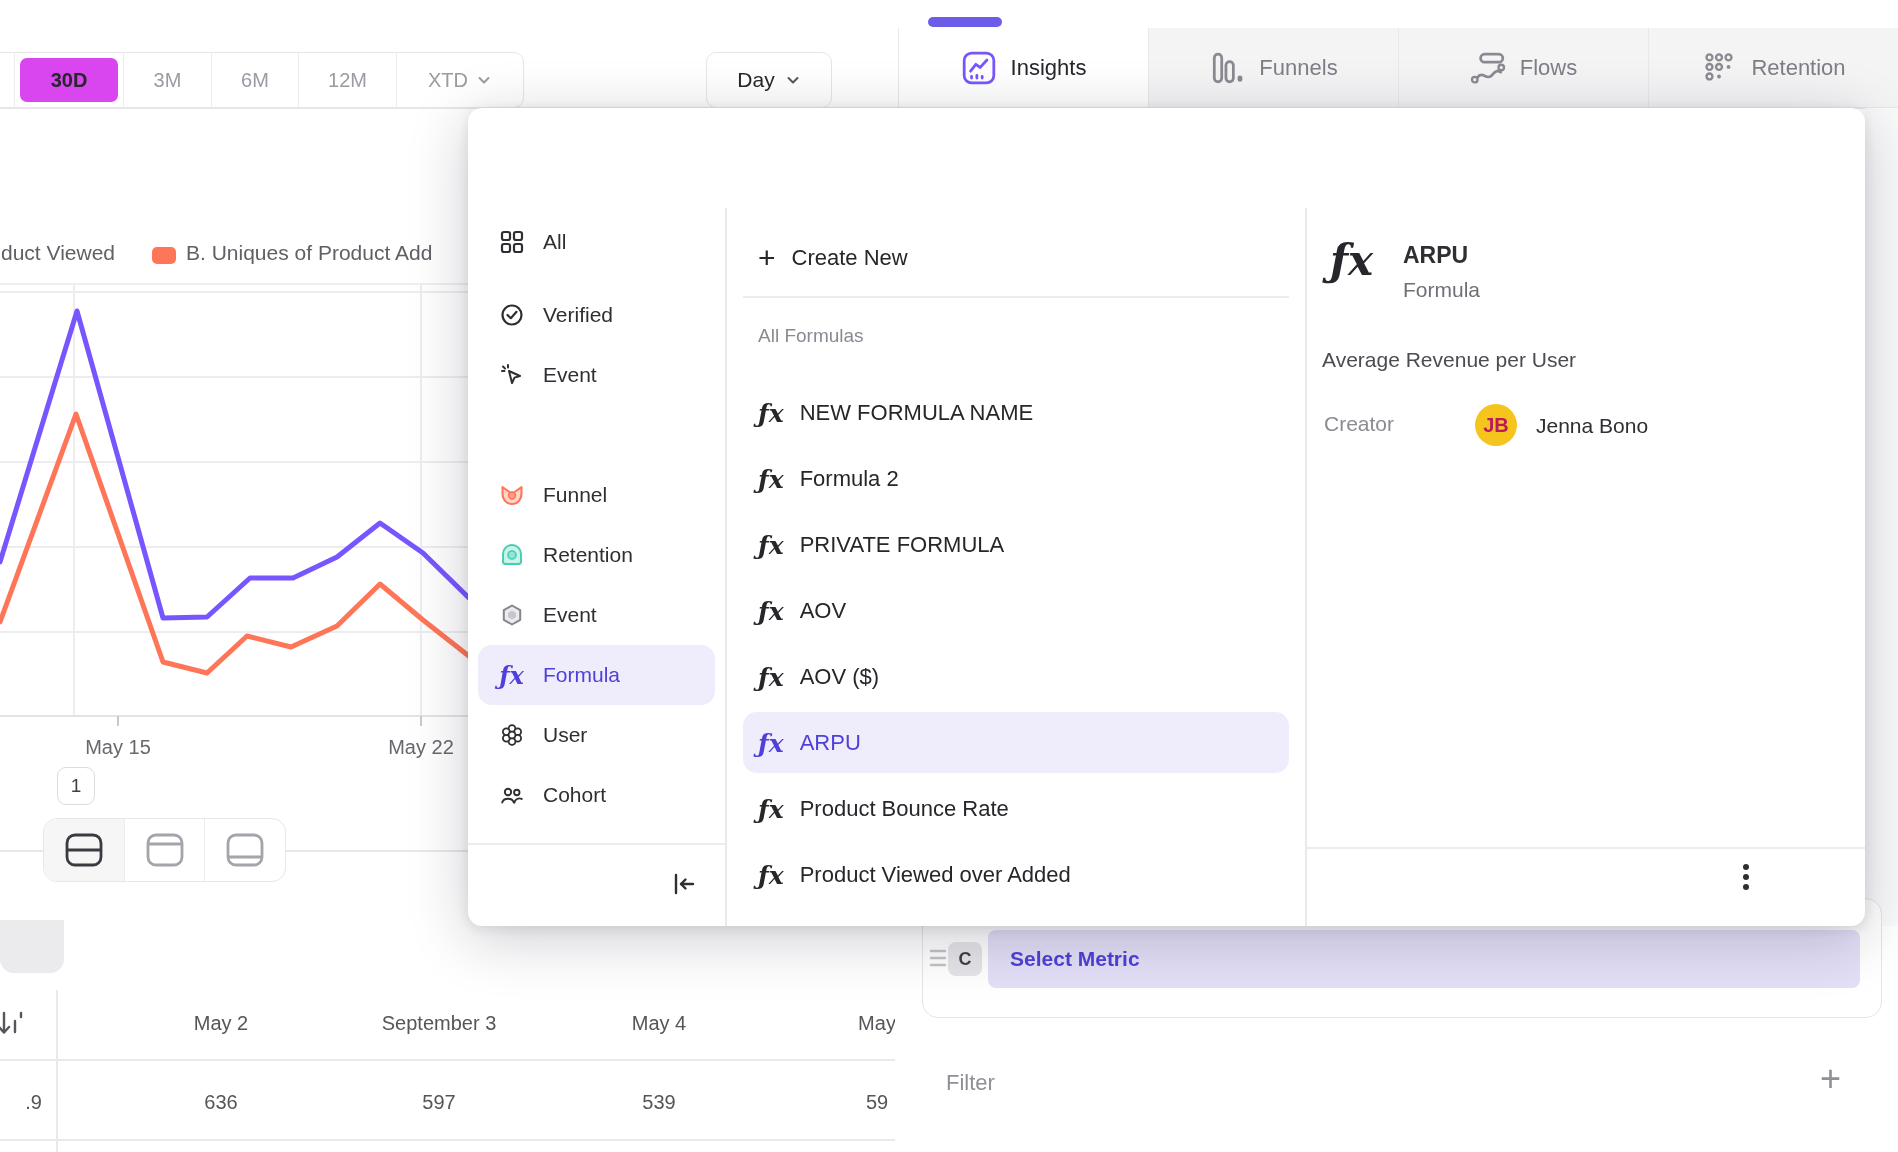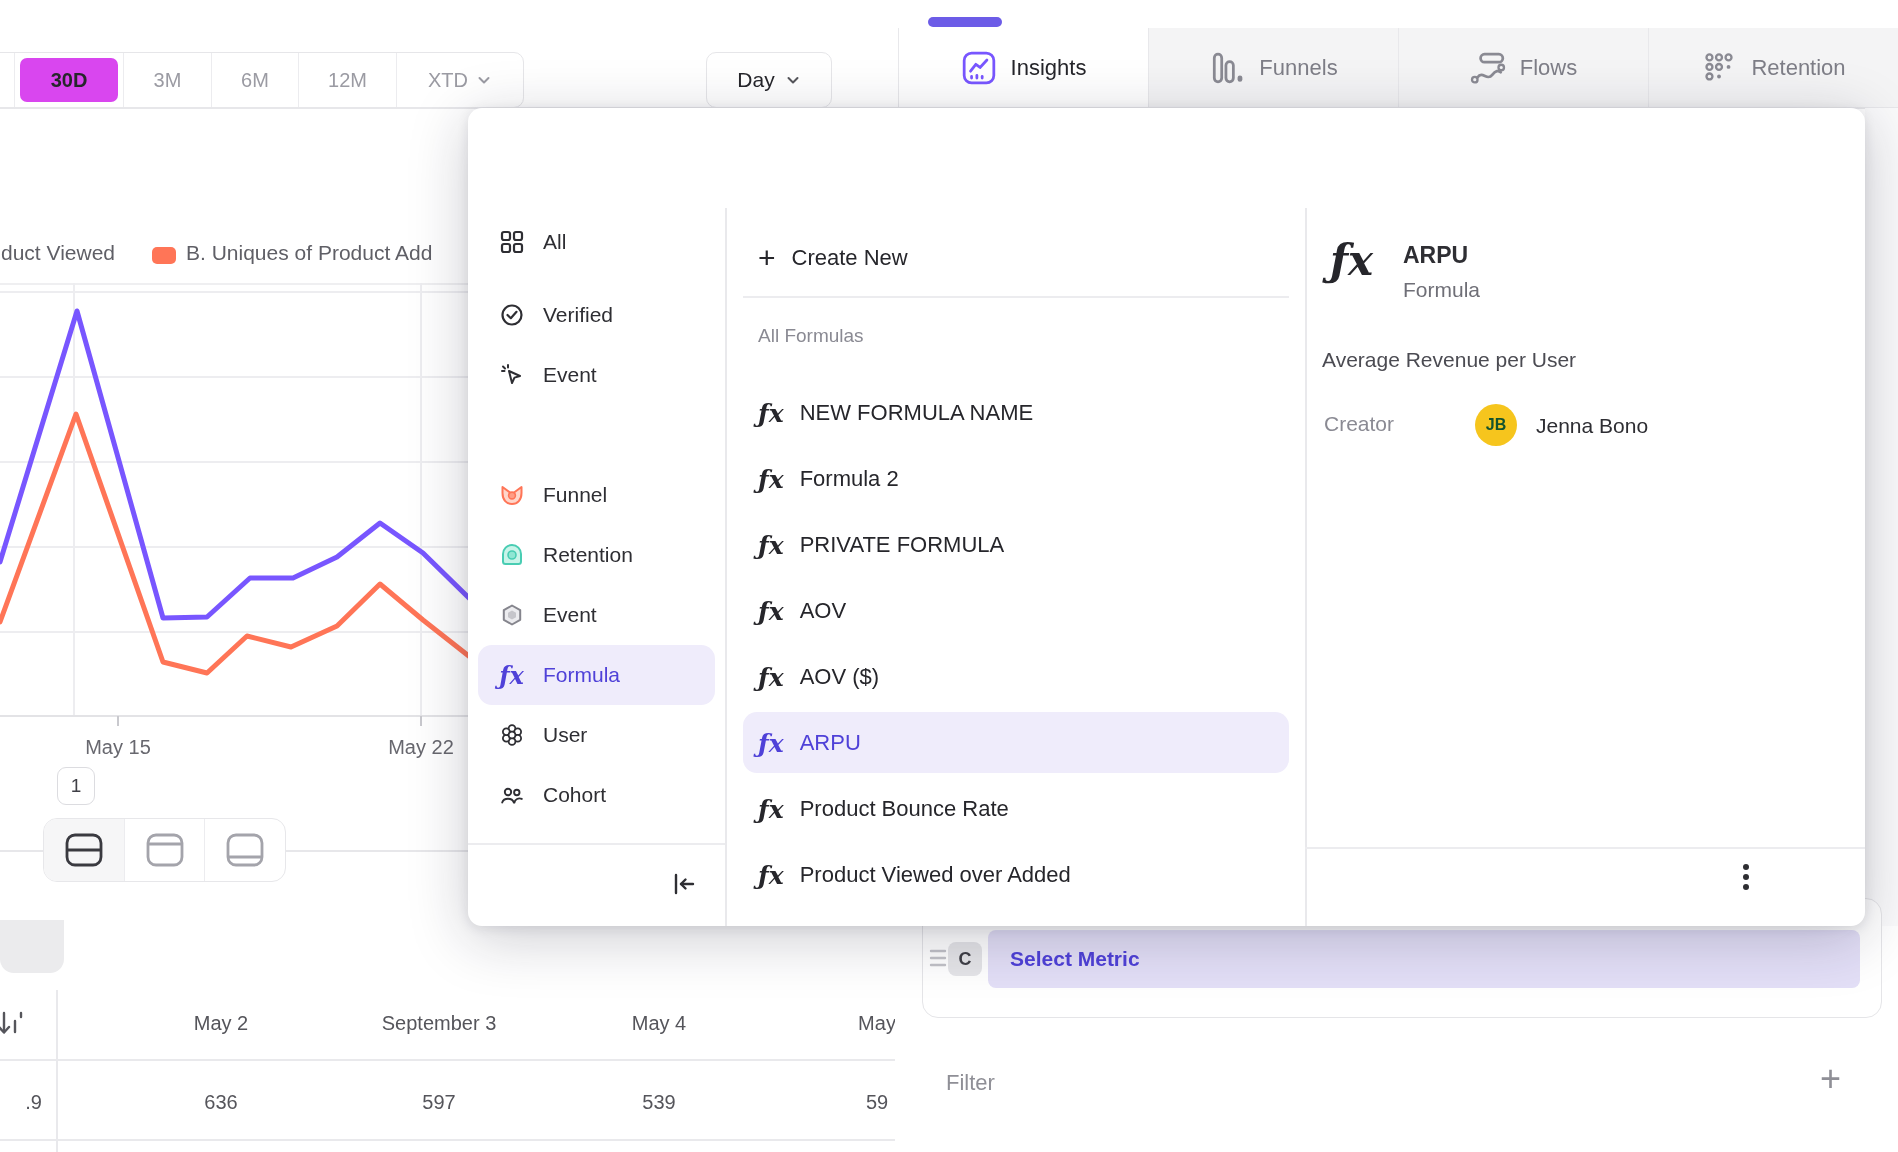--- a/index.html
+++ b/index.html
@@ -76,21 +76,21 @@
   .fitem{position:absolute;left:257px;width:580px;height:62px;display:flex;align-items:center;
        padding-left:33px;gap:16px;font-size:22px;color:#26262B}
   .fitem .fx{font-family:"DejaVu Serif",serif;font-style:italic;font-weight:700;font-size:25px;color:#26262B}
   .fhl{position:absolute;left:275px;width:546px;height:61px;background:#EFECFB;border-radius:14px}
   .fitem.sel{color:#4F41D8;font-weight:500}
   .fitem.sel .fx{color:#4F41D8}
 
   .fx-big{font-family:"DejaVu Serif",serif;font-style:italic;font-weight:700;font-size:42px;color:#26262B}
   .avatar{position:absolute;left:1007px;top:296px;width:42px;height:42px;border-radius:50%;
        background:#F6C51D;display:flex;align-items:center;justify-content:center;
-       color:#14532d;font-weight:700;font-size:16px}
+       color:#be185d;font-weight:700;font-size:20px}
 
   .kebab span{display:block;width:6px;height:6px;border-radius:50%;background:#2E2E33;margin:4px auto}
 </style>
 </head>
 <body>
 
 <div class="seg">
   <div class="seg-cell" style="width:53px"></div>
   <div class="seg-cell" style="width:109px">
     <div class="seg-pill">30D</div>

